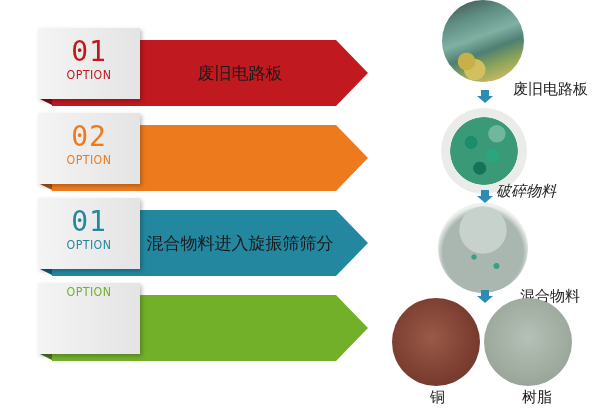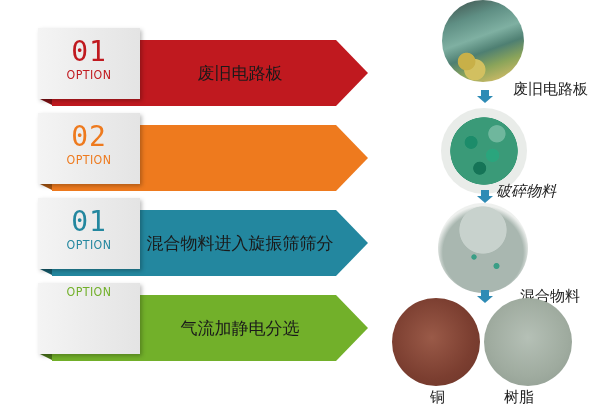--- a/index.html
+++ b/index.html
@@ -54,21 +54,20 @@
   <div class="label">混合物料进入旋振筛筛分</div>
   <div class="card">
     <div class="num" style="color:#23879f;">01</div>
     <div class="opt" style="color:#23879f;">OPTION</div>
   </div>
 </div>
 
 <div class="step" style="top:283px;">
   <div class="fold" style="background:#497419;"></div>
   <div class="arrow" style="background:#72b02a;"></div>
-  <div class="label">气流加静电分选</div>
   <div class="card">
     <div class="opt" style="color:#72b02a;">OPTION</div>
   </div>
 </div>
 
 <div class="circle" style="left:442px; top:0px; width:82px; height:82px;
      background:
        radial-gradient(circle at 30% 75%, #c8b048 0 10%, transparent 11%),
        radial-gradient(circle at 40% 85%, #d2c060 0 12%, transparent 13%),
        linear-gradient(160deg, #3b4a46 0%, #5f8f84 25%, #7fb0a2 45%, #4e7f72 60%, #8aa45a 75%, #c7b865 90%);"></div>
@@ -102,13 +101,13 @@
     <div class="stem"></div>
     <div class="head"></div>
   </div>
 
 <div class="circle" style="left:392px; top:298px; width:88px; height:88px;
      background: radial-gradient(circle at 45% 45%, #9a5a48 0%, #7b3e30 60%, #6a3428 100%);"></div>
 <div class="cap" style="left:430px; top:388px;">铜</div>
 
 <div class="circle" style="left:484px; top:298px; width:88px; height:88px;
      background: radial-gradient(circle at 50% 45%, #b5c0b6 0%, #9fab9f 60%, #8c998e 100%);"></div>
-<div class="cap" style="left:504px; top:388px;font-family:Liberation Serif, serif;">树脂</div>
+<div class="cap" style="left:522px; top:388px;font-family:Liberation Serif, serif;">树脂</div>
 
 </body></html>

